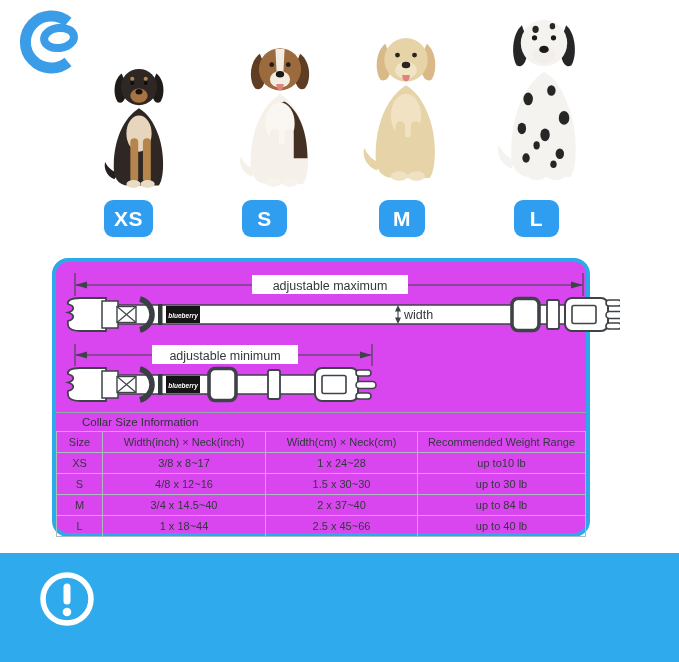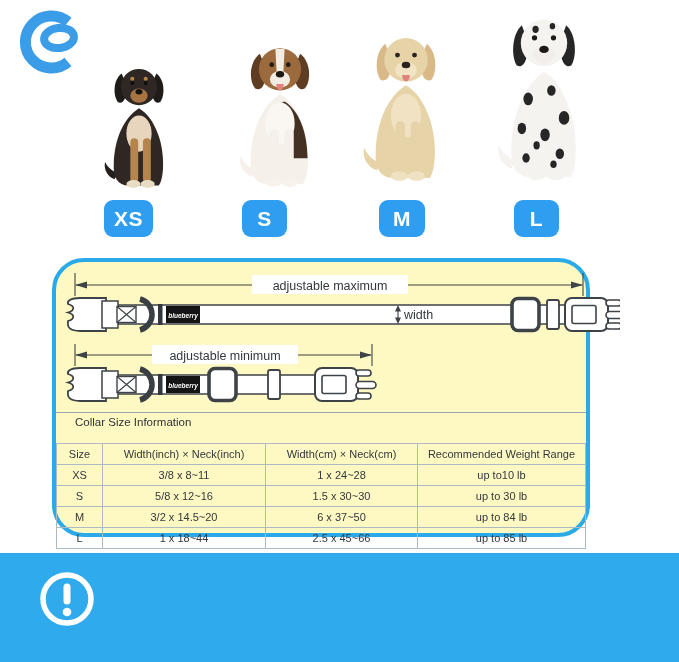--- a/index.html
+++ b/index.html
@@ -11,34 +11,34 @@
   
   .size-badge{
     position:absolute;top:200px;height:37px;border-radius:9px;
     background:#2f9ef0;color:#ffffff;font-weight:bold;font-size:21px;
     display:flex;align-items:center;justify-content:center;
     letter-spacing:0.5px;
   }
   
   .panel{
     position:absolute;left:52px;top:258px;width:538px;height:279px;
-    box-sizing:border-box;border:4px solid #2baae9;border-radius:32px;
-    background:#fef9c3;
+    box-sizing:border-box;border:4px solid #2baae9;border-radius:16px;
+    background:#d946ef;
   }
   svg text{font-family:"Liberation Sans",sans-serif;}
   .table-section{
     position:absolute;left:0;right:0;top:150px;bottom:0;
     border-top:1px solid #9aa7ae;
   }
   .table-title{
-    height:18px;line-height:18px;padding-left:19px;
+    height:18px;line-height:18px;padding-left:26px;
     font-size:11.5px;color:#2e3338;
   }
   table.size-table{
-    width:100%;border-collapse:collapse;table-layout:fixed;margin-top:12px;
+    width:100%;border-collapse:collapse;table-layout:fixed;
   }
   .size-table th,.size-table td{
     border:1px solid #aeb9c1;height:20px;padding:0;
     font-size:11px;font-weight:400;color:#33383d;text-align:center;
     vertical-align:middle;
   }
   
   .tips-banner{
     position:absolute;left:0;top:553px;width:679px;height:109px;
     background:#2faaec;
@@ -225,41 +225,41 @@
           <tr>
             <th>Size</th>
             <th>Width(inch)  ×  Neck(inch)</th>
             <th>Width(cm)  ×  Neck(cm)</th>
             <th>Recommended Weight Range</th>
           </tr>
         </thead>
         <tbody>
           <tr>
             <td>XS</td>
-            <td>3/8 x 8~11</td>
+            <td>3/8 x 8~17</td>
             <td>1 x 24~28</td>
             <td>up to10 lb</td>
           </tr>
           <tr>
             <td>S</td>
-            <td>5/8 x 12~16</td>
+            <td>4/8 x 12~16</td>
             <td>1.5 x 30~30</td>
             <td>up to 30 lb</td>
           </tr>
           <tr>
             <td>M</td>
-            <td>3/2 x 14.5~20</td>
-            <td>6 x 37~50</td>
+            <td>3/4 x 14.5~40</td>
+            <td>2 x 37~40</td>
             <td>up to 84 lb</td>
           </tr>
           <tr>
             <td>L</td>
             <td>1 x 18~44</td>
             <td>2.5 x 45~66</td>
-            <td>up to 85 lb</td>
+            <td>up to 40 lb</td>
           </tr>
         </tbody>
       </table>
     </div>
   </div>
 
   <div class="tips-banner">
     <svg class="abs" style="left:38px;top:17px" width="58" height="58" viewBox="0 0 58 58">
       <circle cx="29" cy="29" r="24" fill="none" stroke="#ffffff" stroke-width="5.5"></circle>
       <rect x="25.5" y="13.5" width="7" height="21" rx="3.5" fill="#ffffff"></rect>

